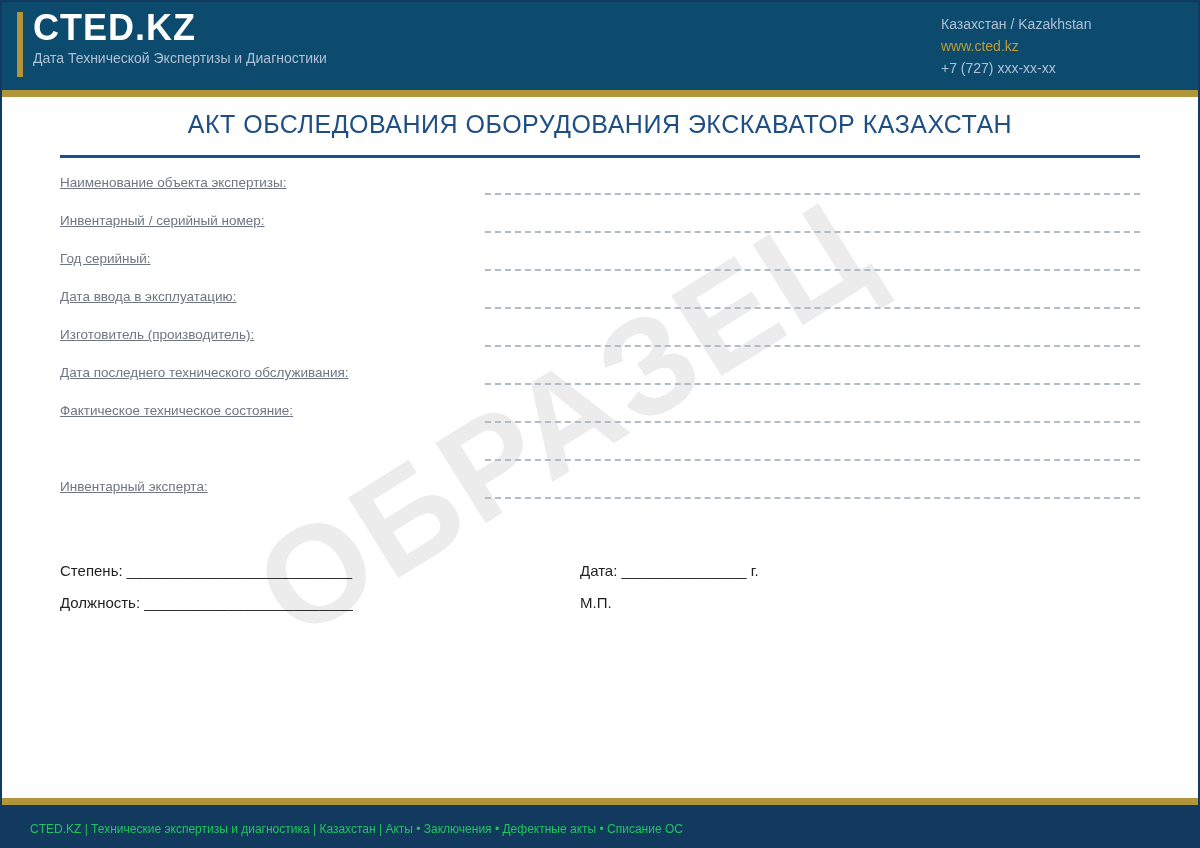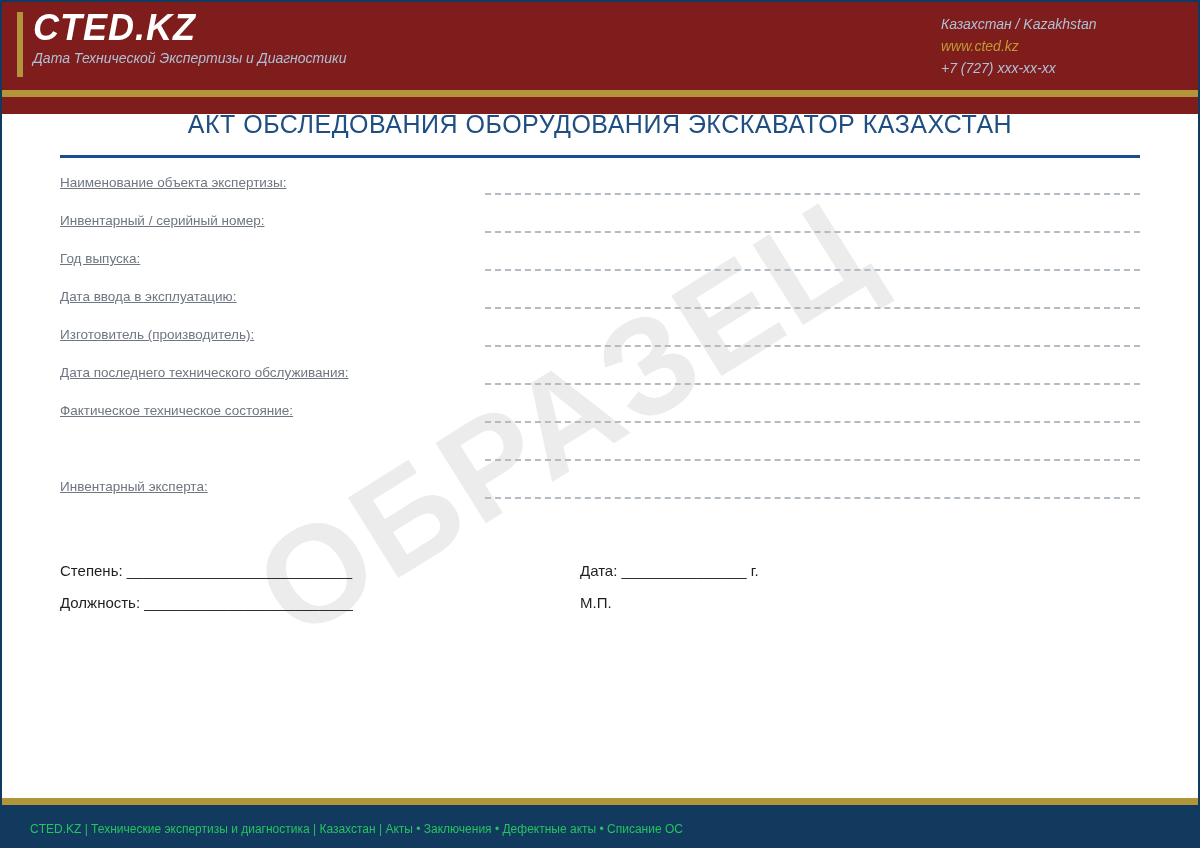--- a/index.html
+++ b/index.html
@@ -18,24 +18,23 @@
     inset: 0;
     border: 2px solid #12395E;
     pointer-events: none;
     z-index: 6;
   }
 
   
   .header {
     position: absolute;
     top: 0; left: 0;
-    width: 100%; height: 114px;
-    background: #7f1d1d;
-    z-index: 2;
-    font-style: italic;
+    width: 100%; height: 90px;
+    background: #0c4a6e;
+    z-index: 2;
   }
   .logo-accent {
     position: absolute;
     left: 17px; top: 12px;
     width: 6px; height: 65px;
     background: #B2943A;
   }
   .logo-text {
     position: absolute;
     left: 33px; top: 8px;
@@ -194,21 +193,21 @@
   <div class="form">
     <div class="row">
       <span class="field-label">Наименование объекта экспертизы:</span>
       <span class="dashline"></span>
     </div>
     <div class="row">
       <span class="field-label">Инвентарный / серийный номер:</span>
       <span class="dashline"></span>
     </div>
     <div class="row">
-      <span class="field-label">Год выпуска:</span>
+      <span class="field-label">Год серийный:</span>
       <span class="dashline"></span>
     </div>
     <div class="row">
       <span class="field-label">Дата ввода в эксплуатацию:</span>
       <span class="dashline"></span>
     </div>
     <div class="row">
       <span class="field-label">Изготовитель (производитель):</span>
       <span class="dashline"></span>
     </div>

